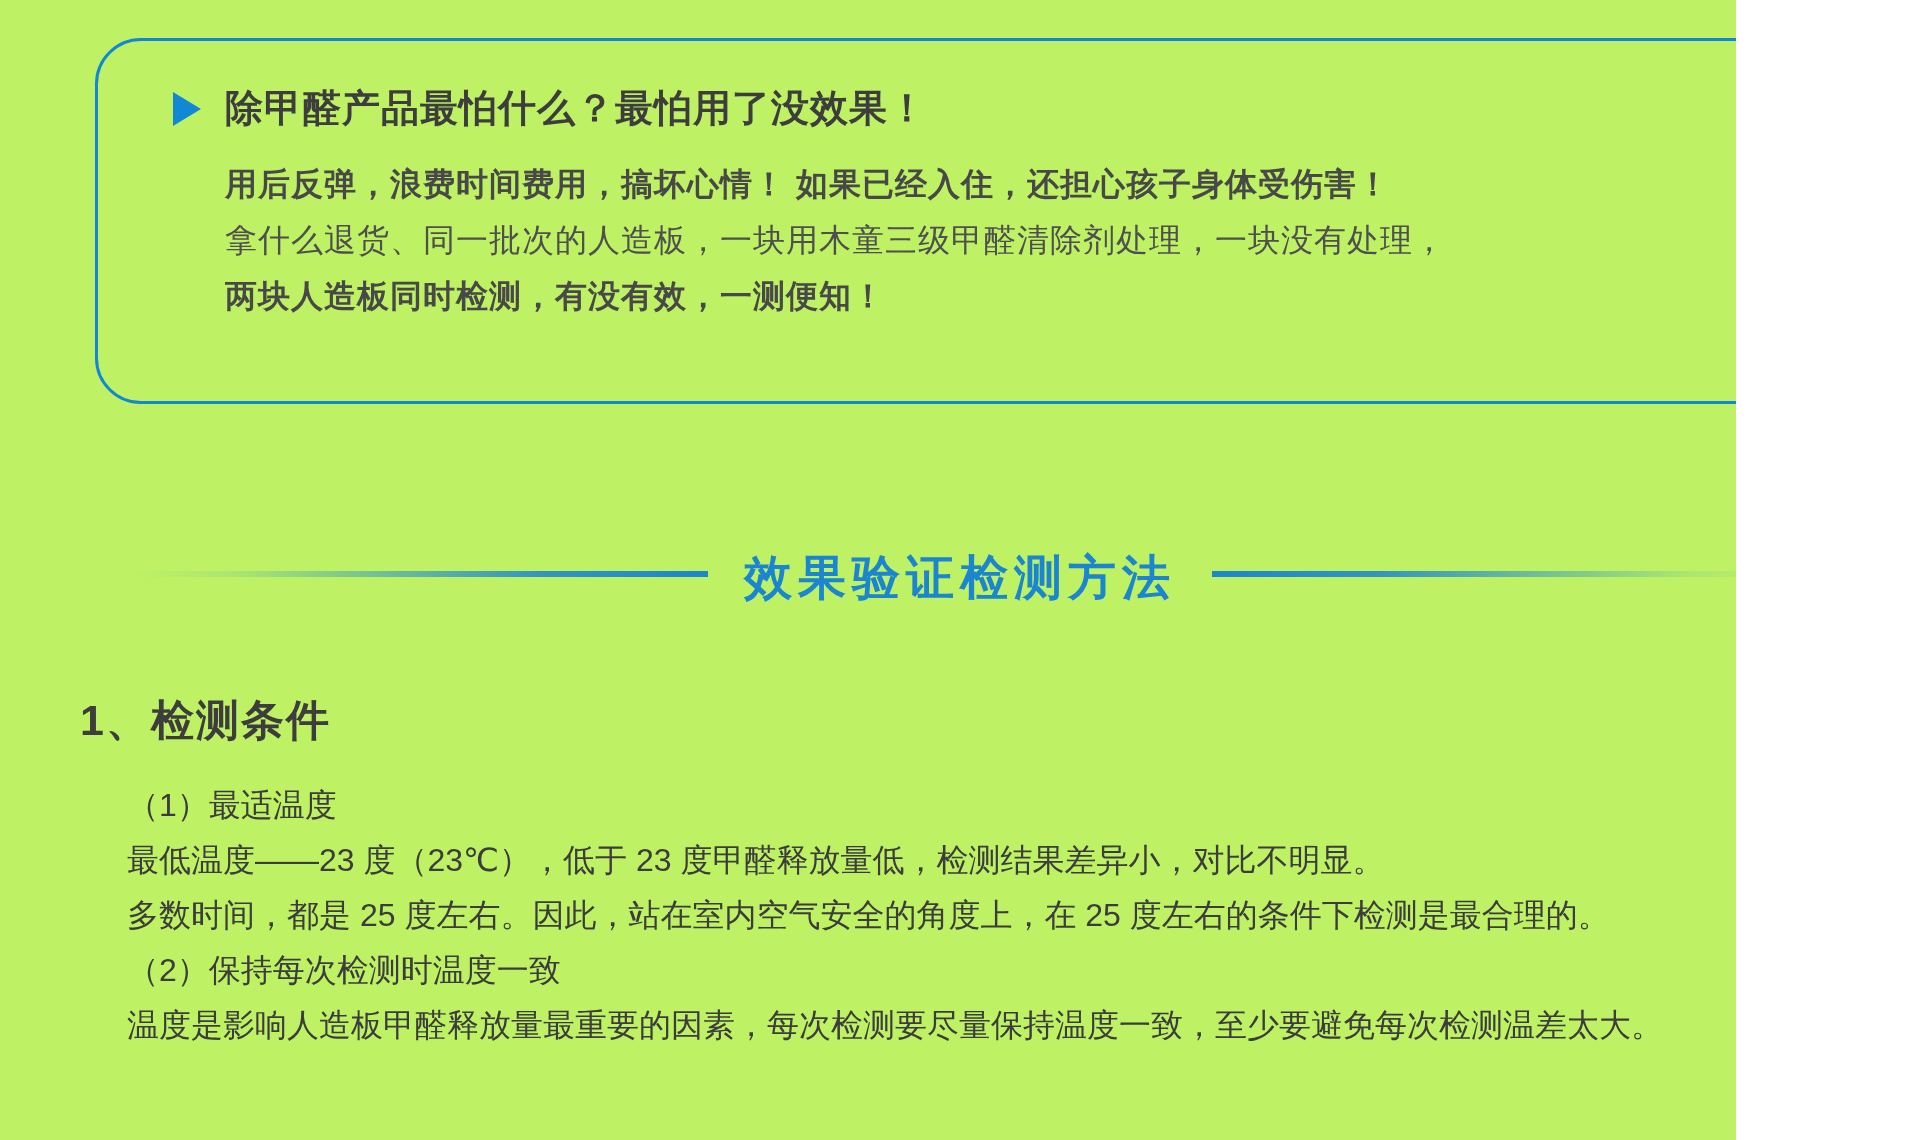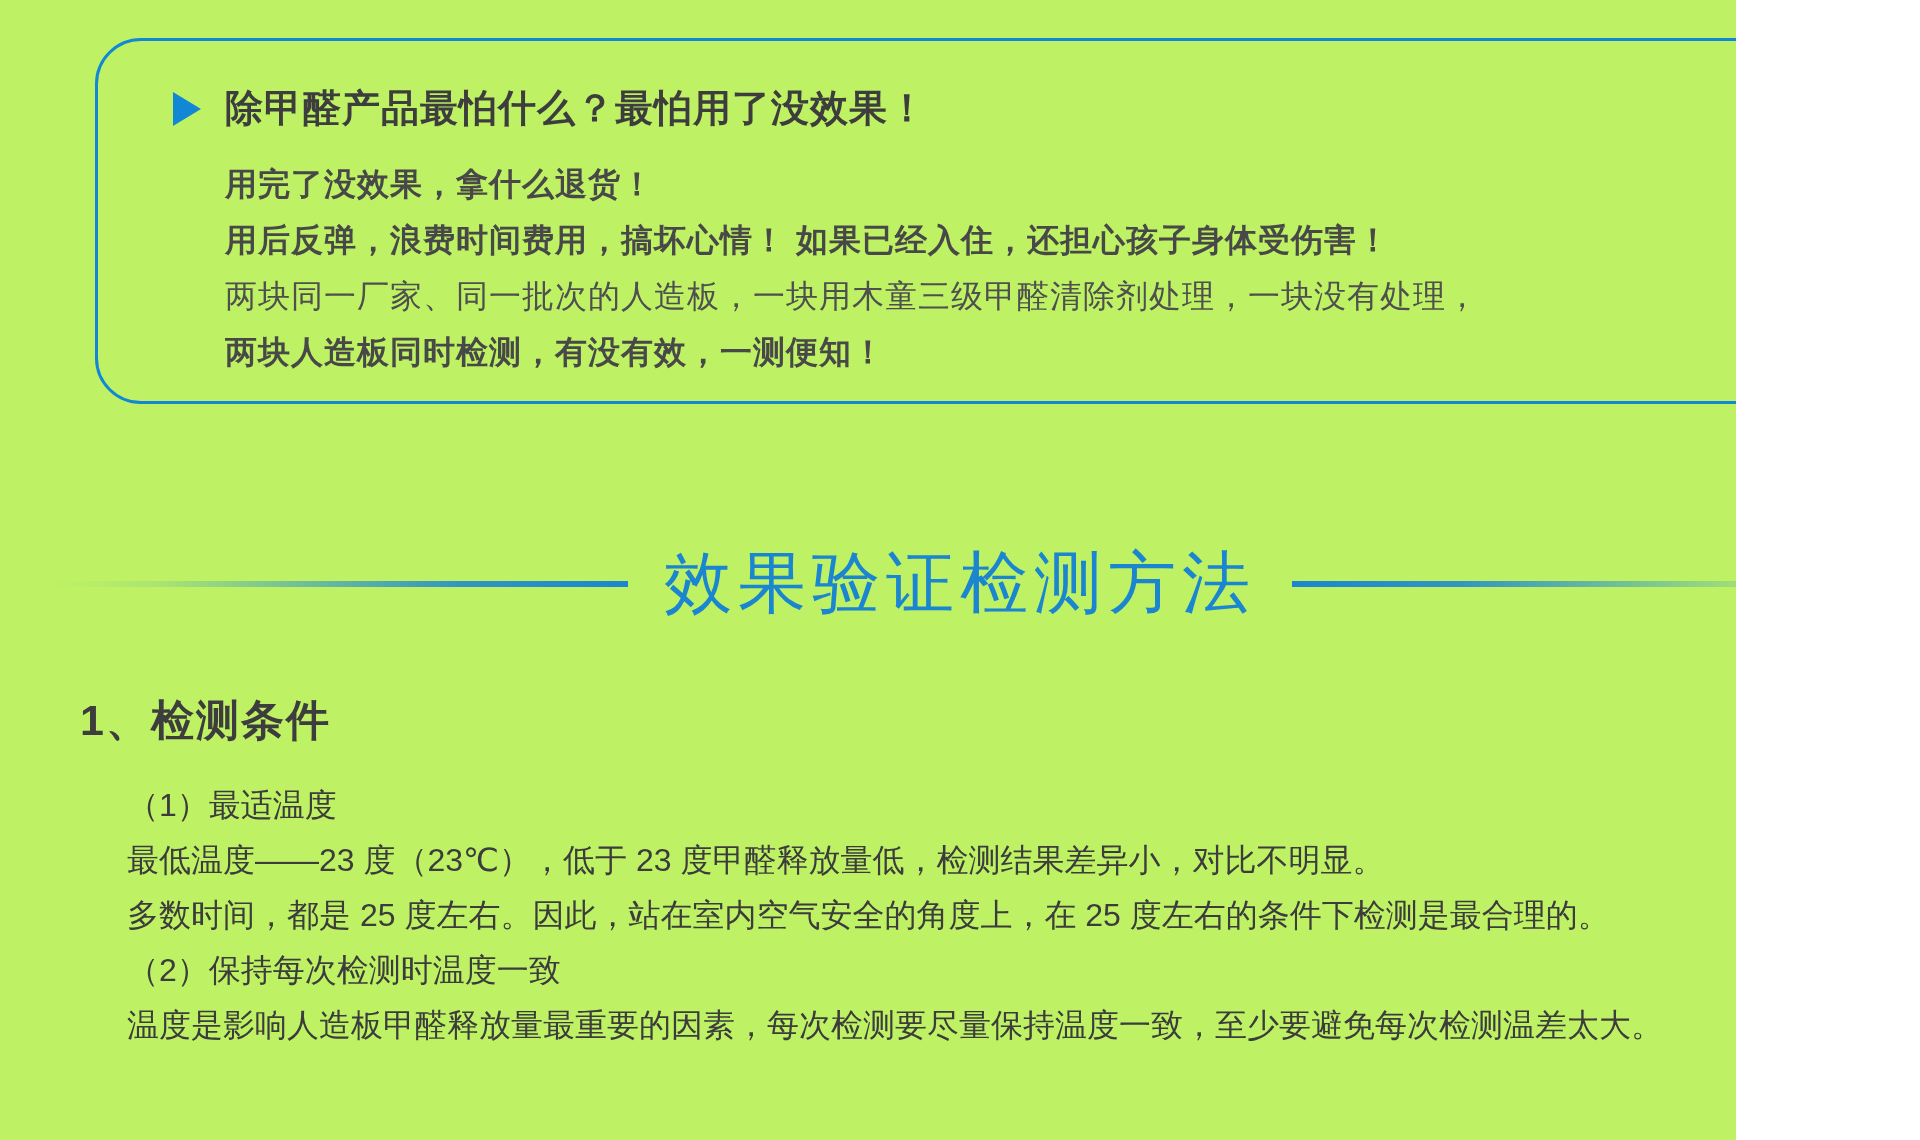--- a/index.html
+++ b/index.html
@@ -80,25 +80,26 @@
   }
   .h-line.left {
     background: linear-gradient(to right, rgba(27,134,207,0) 0%, rgba(27,134,207,0.12) 18%, rgba(27,134,207,0.85) 70%, #1b86cf 100%);
     margin-right: 36px;
   }
   .h-line.right {
     background: linear-gradient(to left, rgba(27,134,207,0) 0%, rgba(27,134,207,0.12) 18%, rgba(27,134,207,0.85) 70%, #1b86cf 100%);
     margin-left: 36px;
   }
   .heading-text {
-    font-size: 68px;
-    font-weight: 400;
+    font-size: 48px;
+    font-weight: 700;
     color: #1b86cf;
     letter-spacing: 6px;
     white-space: nowrap;
+    margin-top: 8px;
   }
 
   
   .sub-heading {
     position: absolute;
     left: 80px;
     top: 692px;
     font-size: 43px;
     font-weight: 700;
     color: #3d3d3d;
@@ -123,23 +124,22 @@
 </head>
 <body>
 
 <div class="page">
 
   <div class="warning-box">
     <div class="box-title-row">
       <span class="arrow-icon"></span>
       <span class="box-title">除甲醛产品最怕什么？最怕用了没效果！</span>
     </div>
-    <div class="box-line">用完了没效果，拿什么退货！</div>
     <div class="box-line">用后反弹，浪费时间费用，搞坏心情！ 如果已经入住，还担心孩子身体受伤害！</div>
-    <div class="box-line regular">两块同一厂家、同一批次的人造板，一块用木童三级甲醛清除剂处理，一块没有处理，</div>
+    <div class="box-line regular">拿什么退货、同一批次的人造板，一块用木童三级甲醛清除剂处理，一块没有处理，</div>
     <div class="box-line">两块人造板同时检测，有没有效，一测便知！</div>
   </div>
 
   <div class="section-heading">
     <span class="h-line left"></span>
     <span class="heading-text">效果验证检测方法</span>
     <span class="h-line right"></span>
   </div>
 
   <div class="sub-heading">1、检测条件</div>

